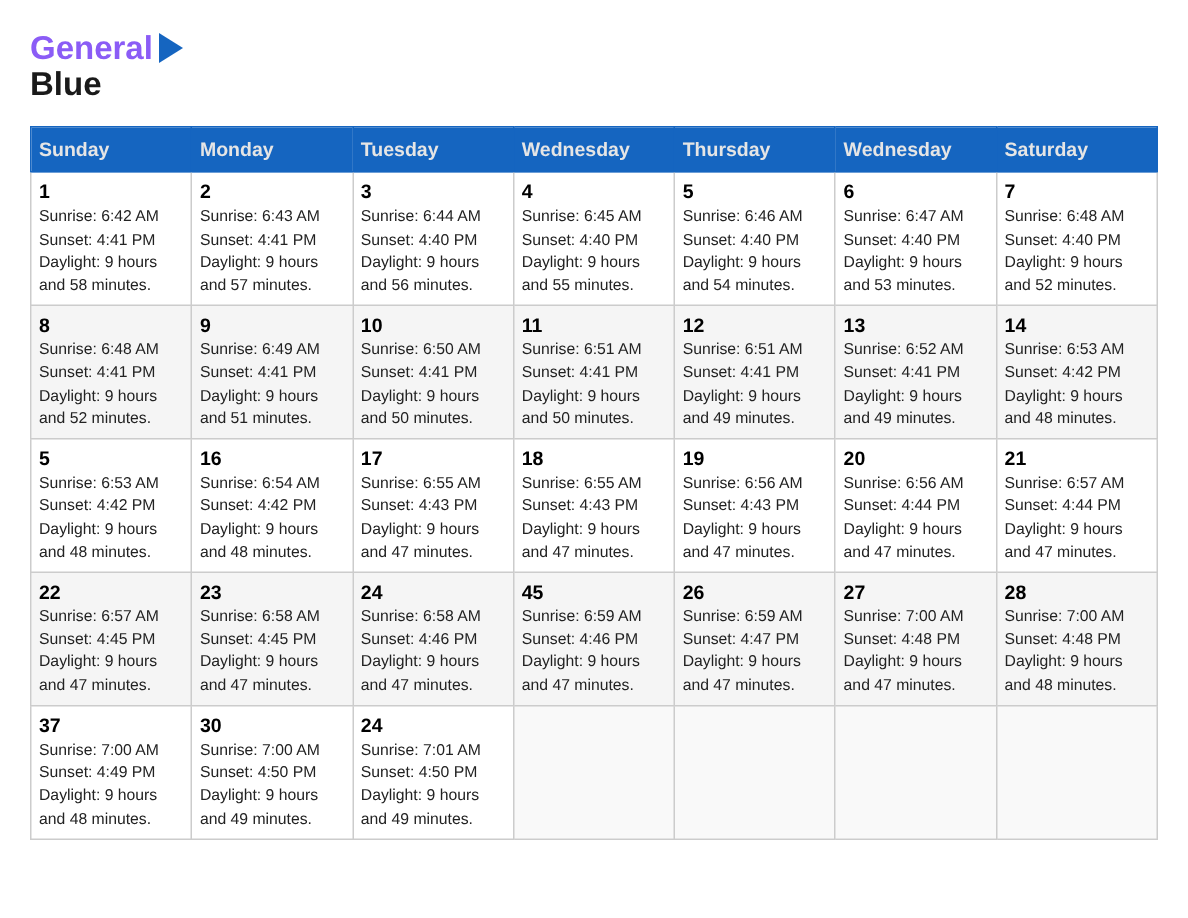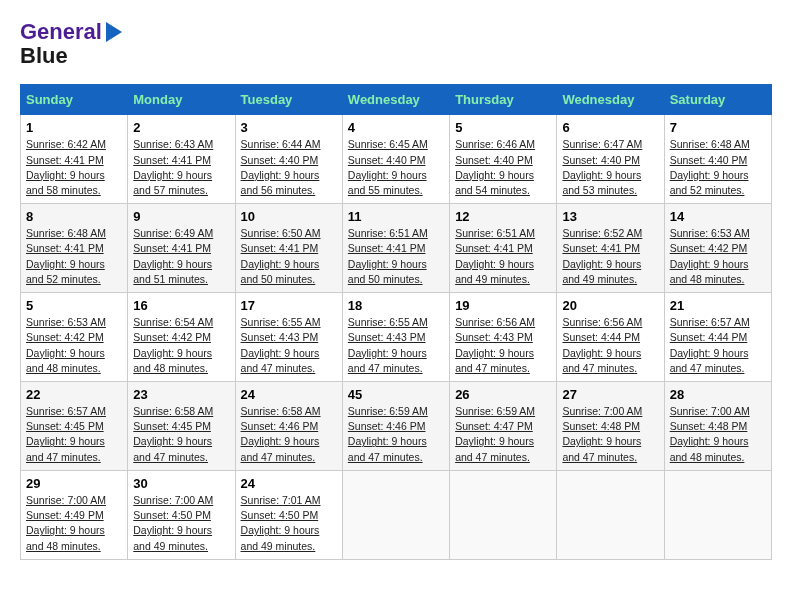--- a/index.html
+++ b/index.html
@@ -20,21 +20,21 @@
       display: flex;
       flex-direction: column;
       align-items: flex-start;
     }
     .logo-text {
       font-size: 22px;
       font-weight: bold;
       color: #1a1a1a;
       line-height: 1.1;
     }
-    .logo-text .blue { color: #4c1d95; }
+    .logo-text .blue { color: #8b5cf6; }
     .logo-arrow {
       width: 0;
       height: 0;
       border-top: 10px solid transparent;
       border-bottom: 10px solid transparent;
       border-left: 16px solid #1565c0;
       margin-left: 4px;
     }
     .logo-row {
       display: flex;
@@ -52,21 +52,21 @@
       font-size: 15px;
       color: #444;
     }
     .calendar {
       width: 100%;
       border-collapse: collapse;
       font-size: 11px;
     }
     .calendar th {
       background: #1565c0;
-      color: #86efac;
+      color: #e5e5e5;
       padding: 7px 5px;
       text-align: left;
       font-size: 13px;
       font-weight: bold;
       border: 1px solid #1565c0;
       margin-left: 15px;
     }
     .calendar td {
       border: 1px solid #ccc;
       vertical-align: top;
@@ -81,21 +81,20 @@
     .day-num {
       font-size: 13px;
       font-weight: bold;
       display: block;
       margin-bottom: 2px;
     }
     .day-info {
       color: #222;
       line-height: 1.45;
       font-size: 10.5px;
-      text-decoration: underline;
     }
     .empty-cell {
       background: #f9f9f9 !important;
     }
   </style>
 </head>
 <body>
 
 <div class="header">
   <div class="logo">
@@ -241,21 +240,21 @@
         <span class="day-num">27</span>
         <span class="day-info">Sunrise: 7:00 AM<br>Sunset: 4:48 PM<br>Daylight: 9 hours and 47 minutes.</span>
       </td>
         <td>
         <span class="day-num">28</span>
         <span class="day-info">Sunrise: 7:00 AM<br>Sunset: 4:48 PM<br>Daylight: 9 hours and 48 minutes.</span>
       </td>
       </tr>
       <tr>
         <td>
-        <span class="day-num">29</span>
+        <span class="day-num">37</span>
         <span class="day-info">Sunrise: 7:00 AM<br>Sunset: 4:49 PM<br>Daylight: 9 hours and 48 minutes.</span>
       </td>
         <td>
         <span class="day-num">30</span>
         <span class="day-info">Sunrise: 7:00 AM<br>Sunset: 4:50 PM<br>Daylight: 9 hours and 49 minutes.</span>
       </td>
         <td>
         <span class="day-num">24</span>
         <span class="day-info">Sunrise: 7:01 AM<br>Sunset: 4:50 PM<br>Daylight: 9 hours and 49 minutes.</span>
       </td>

